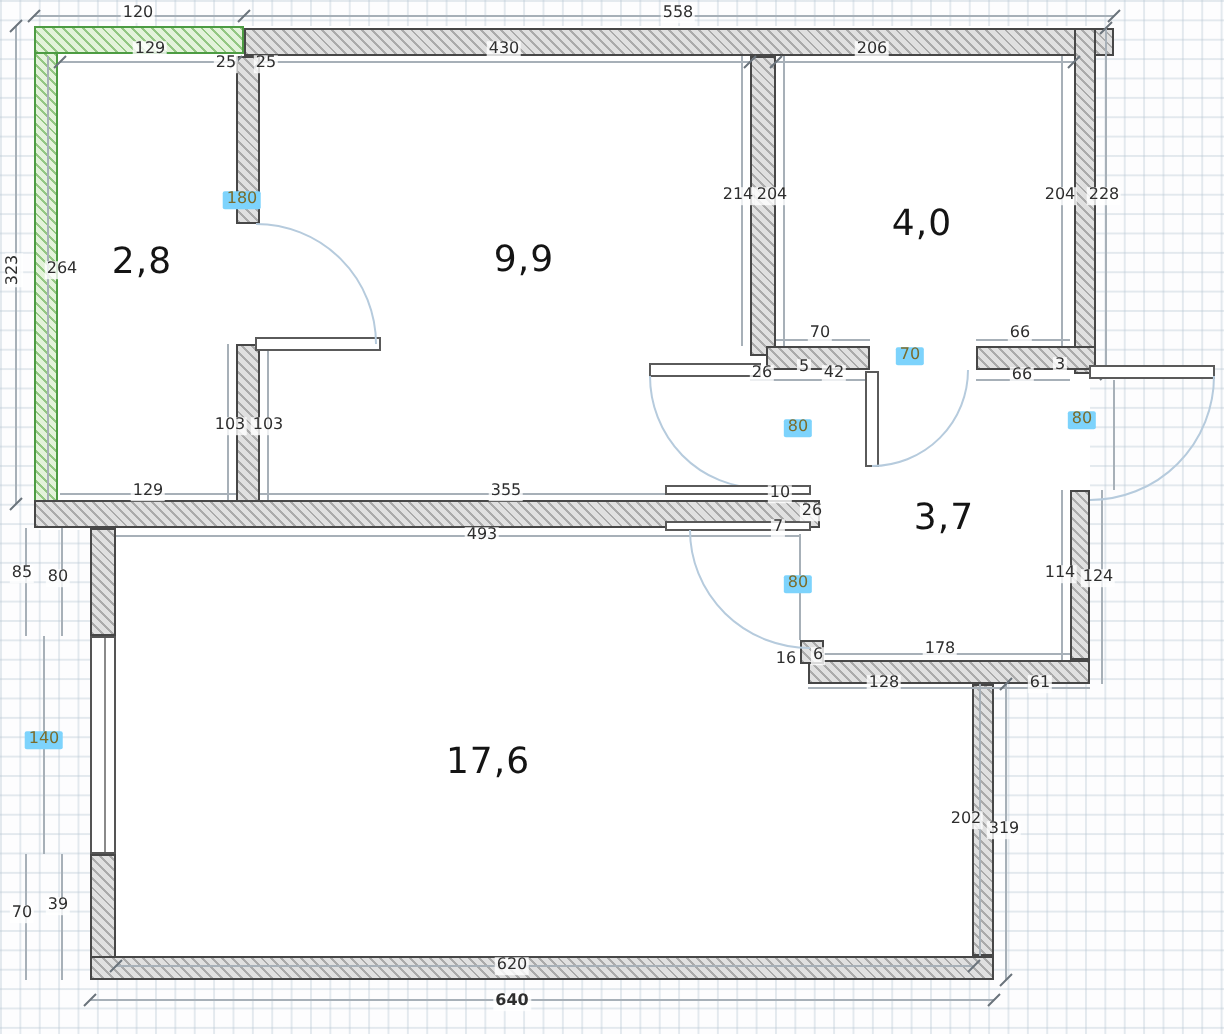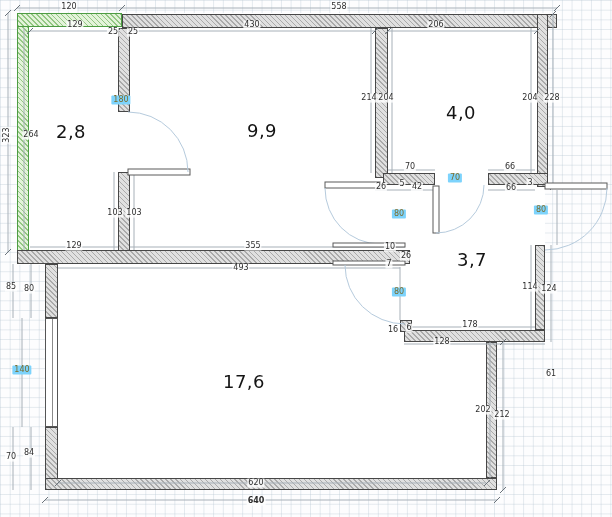--- a/index.html
+++ b/index.html
@@ -130,28 +130,28 @@
       <span class="lbl" style="left: 253px; top: 246px;">355</span>
       <span class="lbl" style="left: 204px; top: 268px; margin-left: 37px;">493</span>
       <span class="lbl" style="left: 390px; top: 247px;">10</span>
       <span class="lbl" style="left: 406px; top: 256px;">26</span>
       <span class="lbl" style="left: 389px; top: 264px;">7</span>
       <span class="lbl" style="left: 393px; top: 330px;">16</span>
       <span class="lbl" style="left: 409px; top: 328px;">6</span>
       <span class="lbl" style="left: 11px; top: 287px;">85</span>
       <span class="lbl" style="left: 29px; top: 289px;">80</span>
       <span class="lbl" style="left: 11px; top: 457px;">70</span>
-      <span class="lbl" style="left: 29px; top: 453px;">84</span>
+      <span class="lbl" style="left: 29px; top: 453px;">39</span>
       <span class="lbl" style="left: 256px; top: 483px;">620</span>
       <span class="lbl" style="left: 256px; top: 501px; font-weight: bold;">640</span>
       <span class="lbl" style="left: 483px; top: 410px;">202</span>
-      <span class="lbl" style="left: 502px; top: 415px;">212</span>
+      <span class="lbl" style="left: 502px; top: 415px;">319</span>
       <span class="lbl" style="left: 470px; top: 325px;">178</span>
       <span class="lbl" style="left: 442px; top: 342px;">128</span>
-      <span class="lbl" style="left: 551px; top: 342px; margin-top: 32px;">61</span>
+      <span class="lbl" style="left: 520px; top: 342px;">61</span>
       <span class="lbl" style="left: 530px; top: 287px;">114</span>
       <span class="lbl" style="left: 549px; top: 289px;">124</span>
       <span class="lbl open" style="left: 121px; top: 100px;">180</span>
       <span class="lbl open" style="left: 399px; top: 214px;">80</span>
       <span class="lbl open" style="left: 455px; top: 178px;">70</span>
       <span class="lbl open" style="left: 399px; top: 292px;">80</span>
       <span class="lbl open" style="left: 541px; top: 210px;">80</span>
       <span class="lbl open" style="left: 22px; top: 370px; text-align: center;">140</span>
       <span class="room-lbl" style="left: 71px; top: 131px;">2,8</span>
       <span class="room-lbl" style="left: 262px; top: 130px;">9,9</span>

